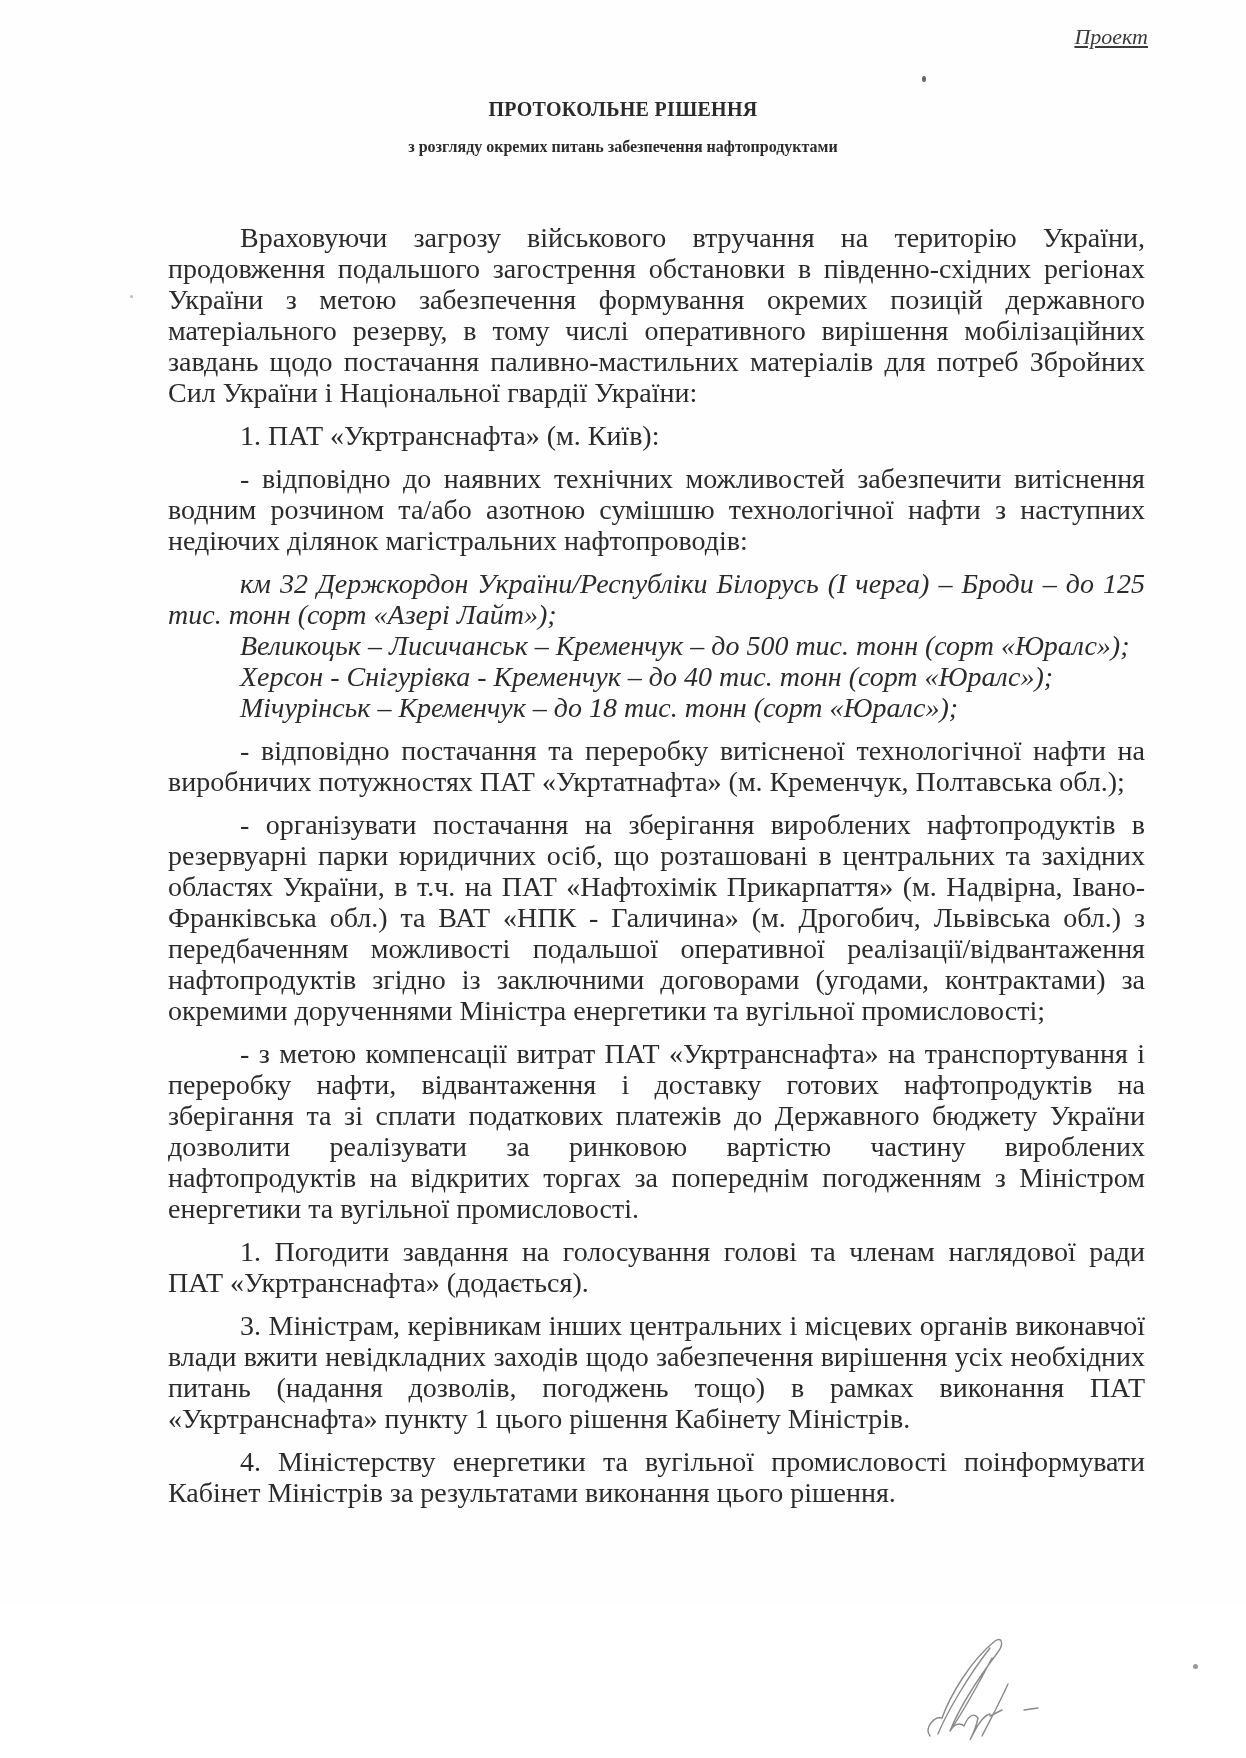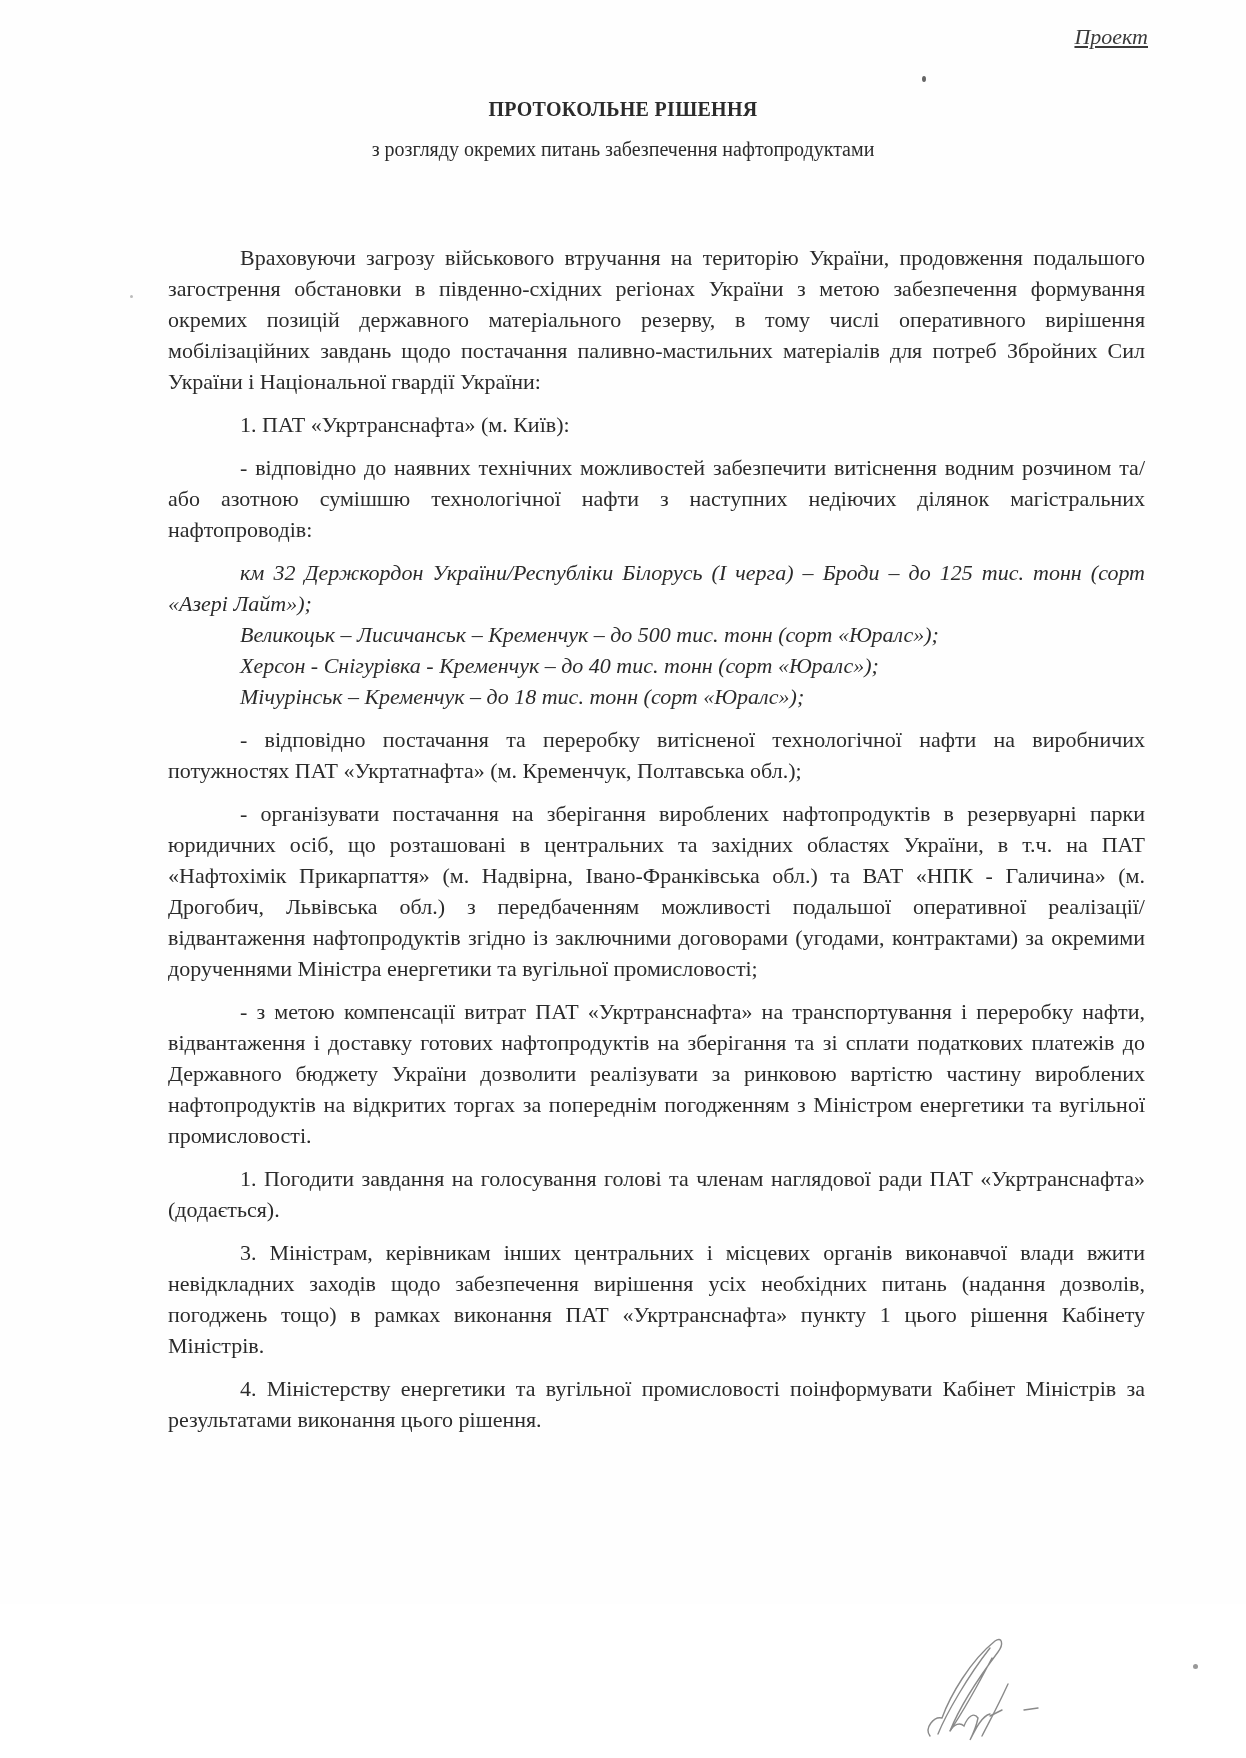--- a/index.html
+++ b/index.html
@@ -14,25 +14,25 @@
       position: absolute; right: 98px; top: 24px;
       font-style: italic; font-size: 22px; text-decoration: underline;
       color: #3a3a3a;
     }
     .title {
       position: absolute; left: 0; right: 0; top: 98px; text-align: center;
       font-weight: bold; font-size: 20px; letter-spacing: 0.3px;
     }
     .subtitle {
       position: absolute; left: 0; right: 0; top: 138px; text-align: center;
-      font-weight: normal; font-size: 20px;
+      font-weight: bold; font-size: 16px;
     }
     .body {
       position: absolute; left: 168px; width: 977px; top: 222px;
-      font-size: 22px; line-height: 31px; margin-top: 20px;
+      font-size: 28px; line-height: 31px;
     }
     .p { text-align: justify; text-indent: 72px; margin: 0 0 12px 0; }
     .route { margin: 0; text-indent: 72px; text-align: justify; text-align-last: left; font-style: italic; }
     .route-block { margin: 0 0 12px 0; }
     .signature {
       position: absolute; left: 920px; top: 1636px; width: 150px; height: 110px;
     }
     .dot1 { position: absolute; left: 922px; top: 76px; width: 4px; height: 6px; background: #666; border-radius: 50%; }
     .dot2 { position: absolute; left: 1193px; top: 1664px; width: 5px; height: 5px; background: #999; border-radius: 50%; }
     .dot3 { position: absolute; left: 130px; top: 295px; width: 3px; height: 3px; background: #bbb; border-radius: 50%; }

